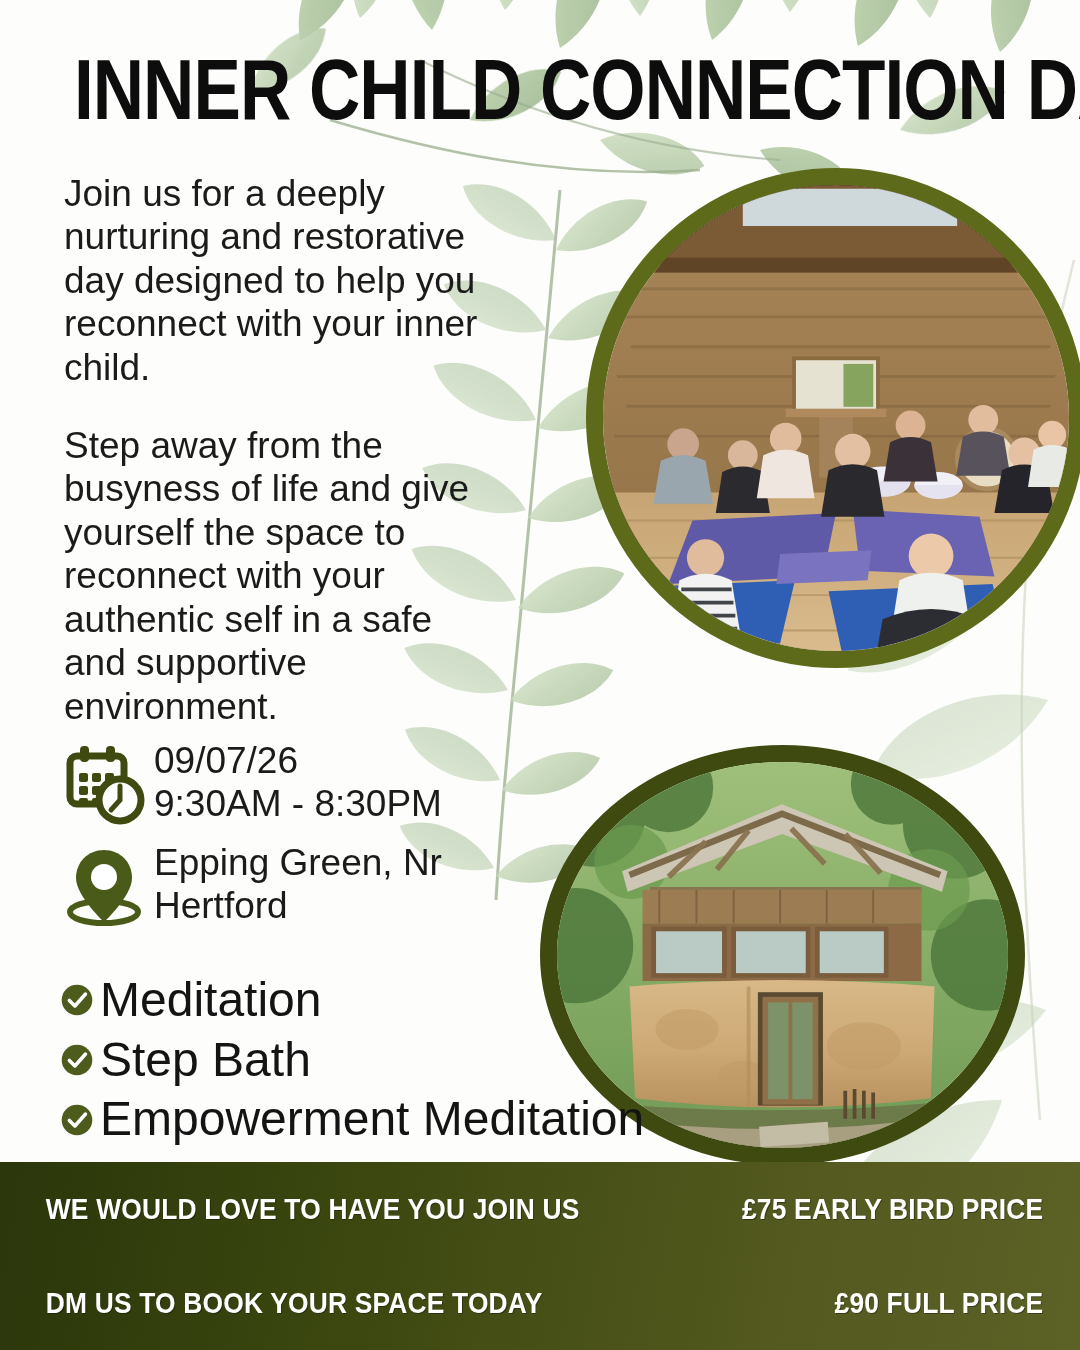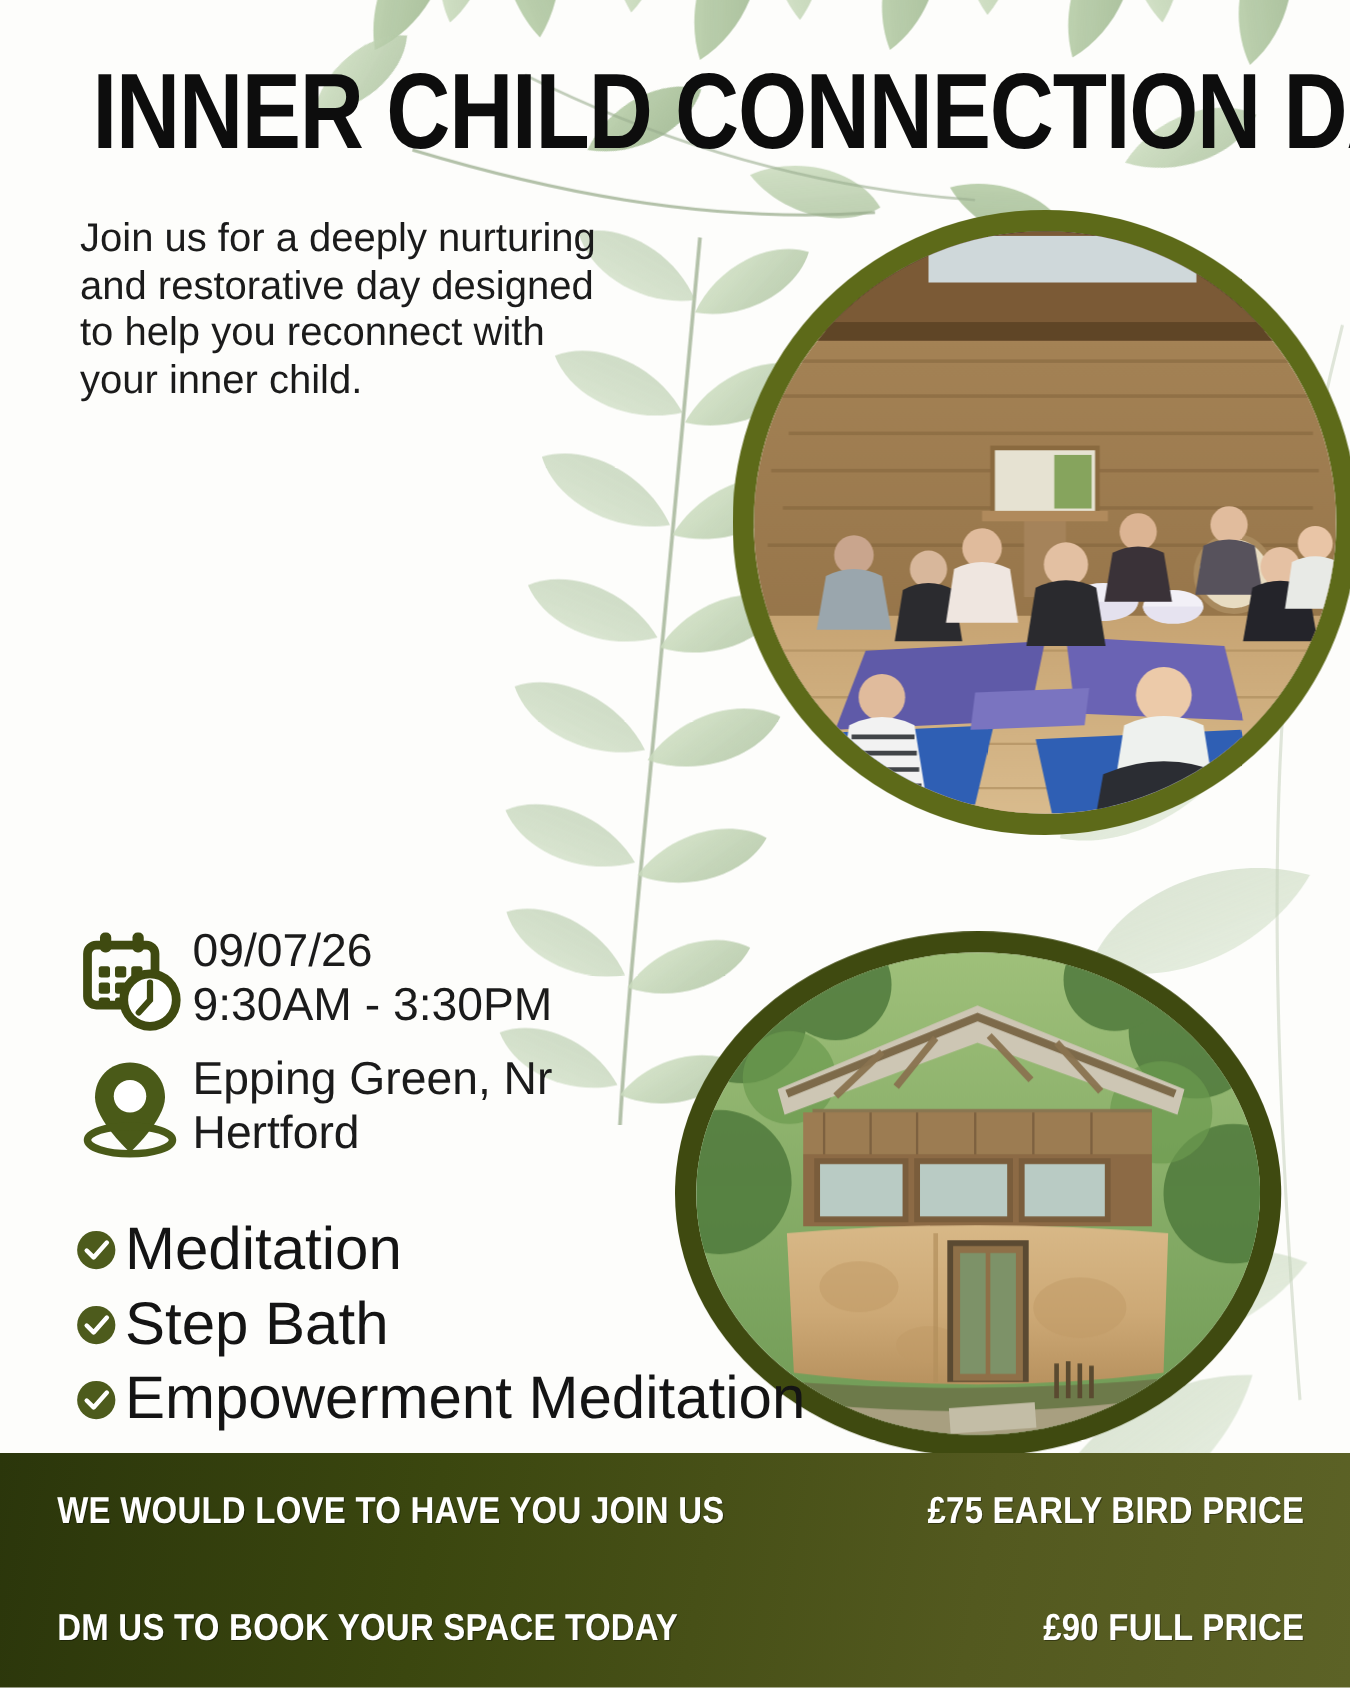--- a/index.html
+++ b/index.html
@@ -26,21 +26,21 @@
     color:#0d0d0d;
     transform:scaleX(0.96) scaleY(1.16);
     transform-origin:left top;
     white-space:nowrap;
     z-index:6;
   }
 
   
   .para {
     position:absolute; left:64px; width:430px;
-    font-size:32px; line-height:1.175;
+    font-size:37px; line-height:1.175;
     color:#1b1b1b; z-index:6;
   }
   #para1 { top:172px; }
   #para2 { top:424px; }
 
   
   .infoBlock { position:absolute; left:62px; top:738px; z-index:6; }
   .infoRow { display:flex; align-items:flex-start; margin-bottom:14px; }
   .infoIcon { width:92px; flex:0 0 92px; display:flex; justify-content:flex-start; padding-top:4px; }
   .infoText { font-size:37px; line-height:1.16; color:#1b1b1b; padding-top:2px; }
@@ -238,20 +238,21 @@
       <g transform="translate(1002,1100) rotate(144)">
           <use href="#leafShape" fill="url(#lfC)" transform="scale(2.4)"></use>
         </g>
       <path d="M1074,260 C1020,470 1006,700 1040,1120" stroke="#9db38e" stroke-width="2.5" fill="none" opacity="0.5"></path>
     </g>
   </svg>
 
   <div class="title">INNER CHILD CONNECTION DAY</div>
 
   <div class="para" id="para1">Join us for a deeply nurturing and restorative day designed to help you reconnect with your inner child.</div>
+  <div class="para" id="para2">Step away from the busyness of life and give yourself the space to reconnect with your authentic self in a safe and supportive environment.</div>
 
   <div class="infoBlock">
 
     <div class="infoRow">
       <div class="infoIcon">
         <svg width="84" height="84" viewBox="0 0 84 84">
           <g fill="none" stroke="#3f4a10" stroke-width="7">
             <rect x="8" y="14" width="54" height="48" rx="7"></rect>
           </g>
           <rect x="18" y="4" width="9" height="16" rx="4" fill="#3f4a10"></rect>
@@ -264,21 +265,21 @@
             <rect x="30" y="44" width="9" height="9" rx="2"></rect>
             <rect x="17" y="56" width="9" height="7" rx="2"></rect>
             <rect x="30" y="56" width="9" height="7" rx="2"></rect>
           </g>
           <circle cx="58" cy="58" r="21" fill="#ffffff" stroke="#3f4a10" stroke-width="7"></circle>
           <path d="M58 44 L58 58 L49 68" stroke="#3f4a10" stroke-width="5" fill="none" stroke-linecap="round"></path>
         </svg>
       </div>
       <div class="infoText">
         <div>09/07/26</div>
-        <div>9:30AM - 3:30PM</div>
+        <div>9:30AM - 8:30PM</div>
       </div>
     </div>
 
     <div class="infoRow">
       <div class="infoIcon">
         <svg width="84" height="84" viewBox="0 0 84 84">
           <path d="M42 6 C26 6 14 18 14 34 C14 52 42 78 42 78 C42 78 70 52 70 34 C70 18 58 6 42 6 Z" fill="#4a5a18"></path>
           <circle cx="42" cy="33" r="13" fill="#ffffff"></circle>
           <ellipse cx="42" cy="68" rx="34" ry="11" fill="none" stroke="#4a5a18" stroke-width="6"></ellipse>
         </svg>

